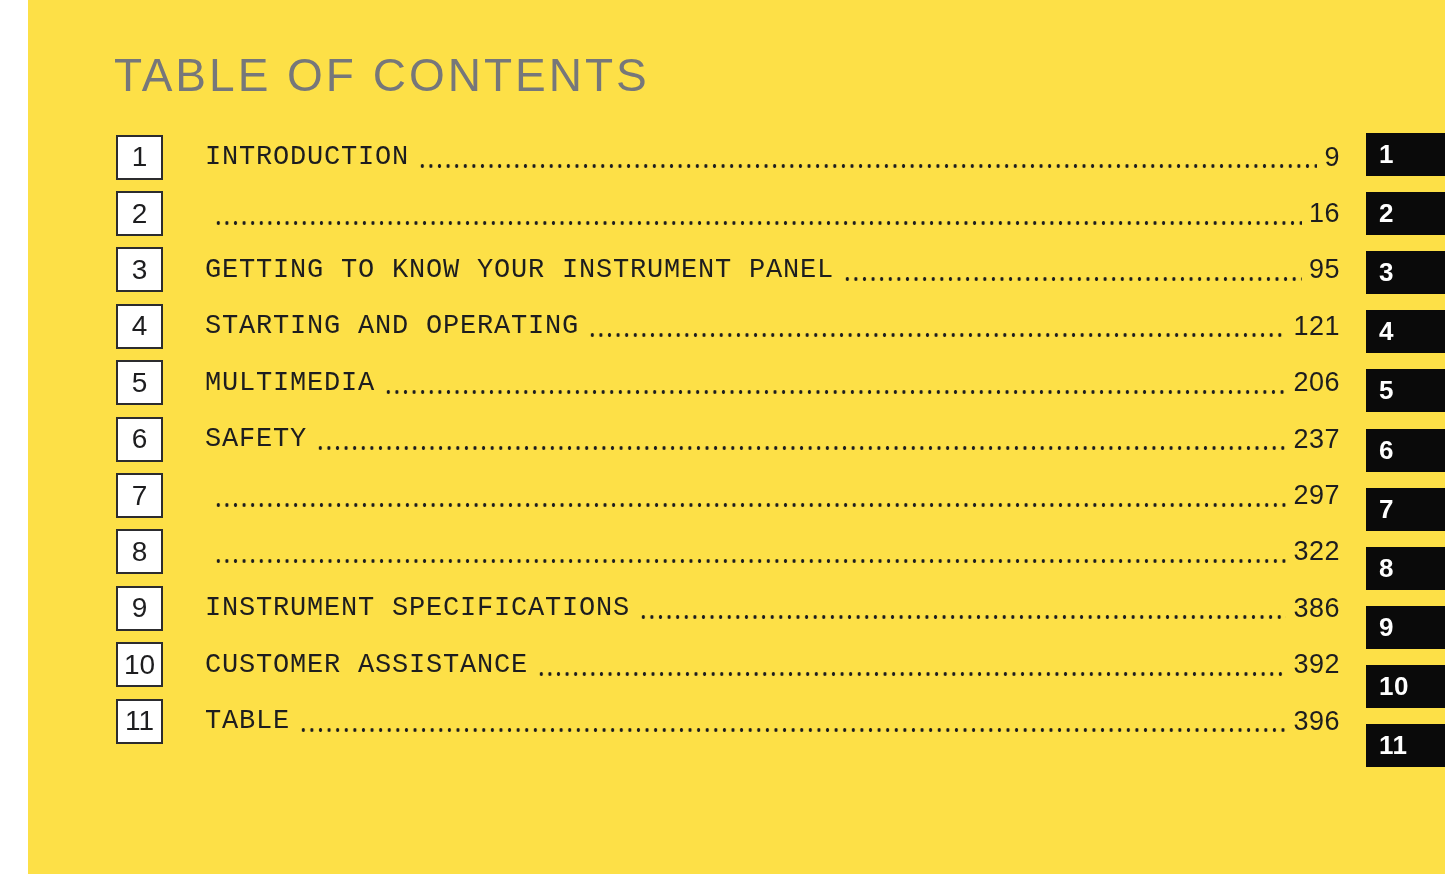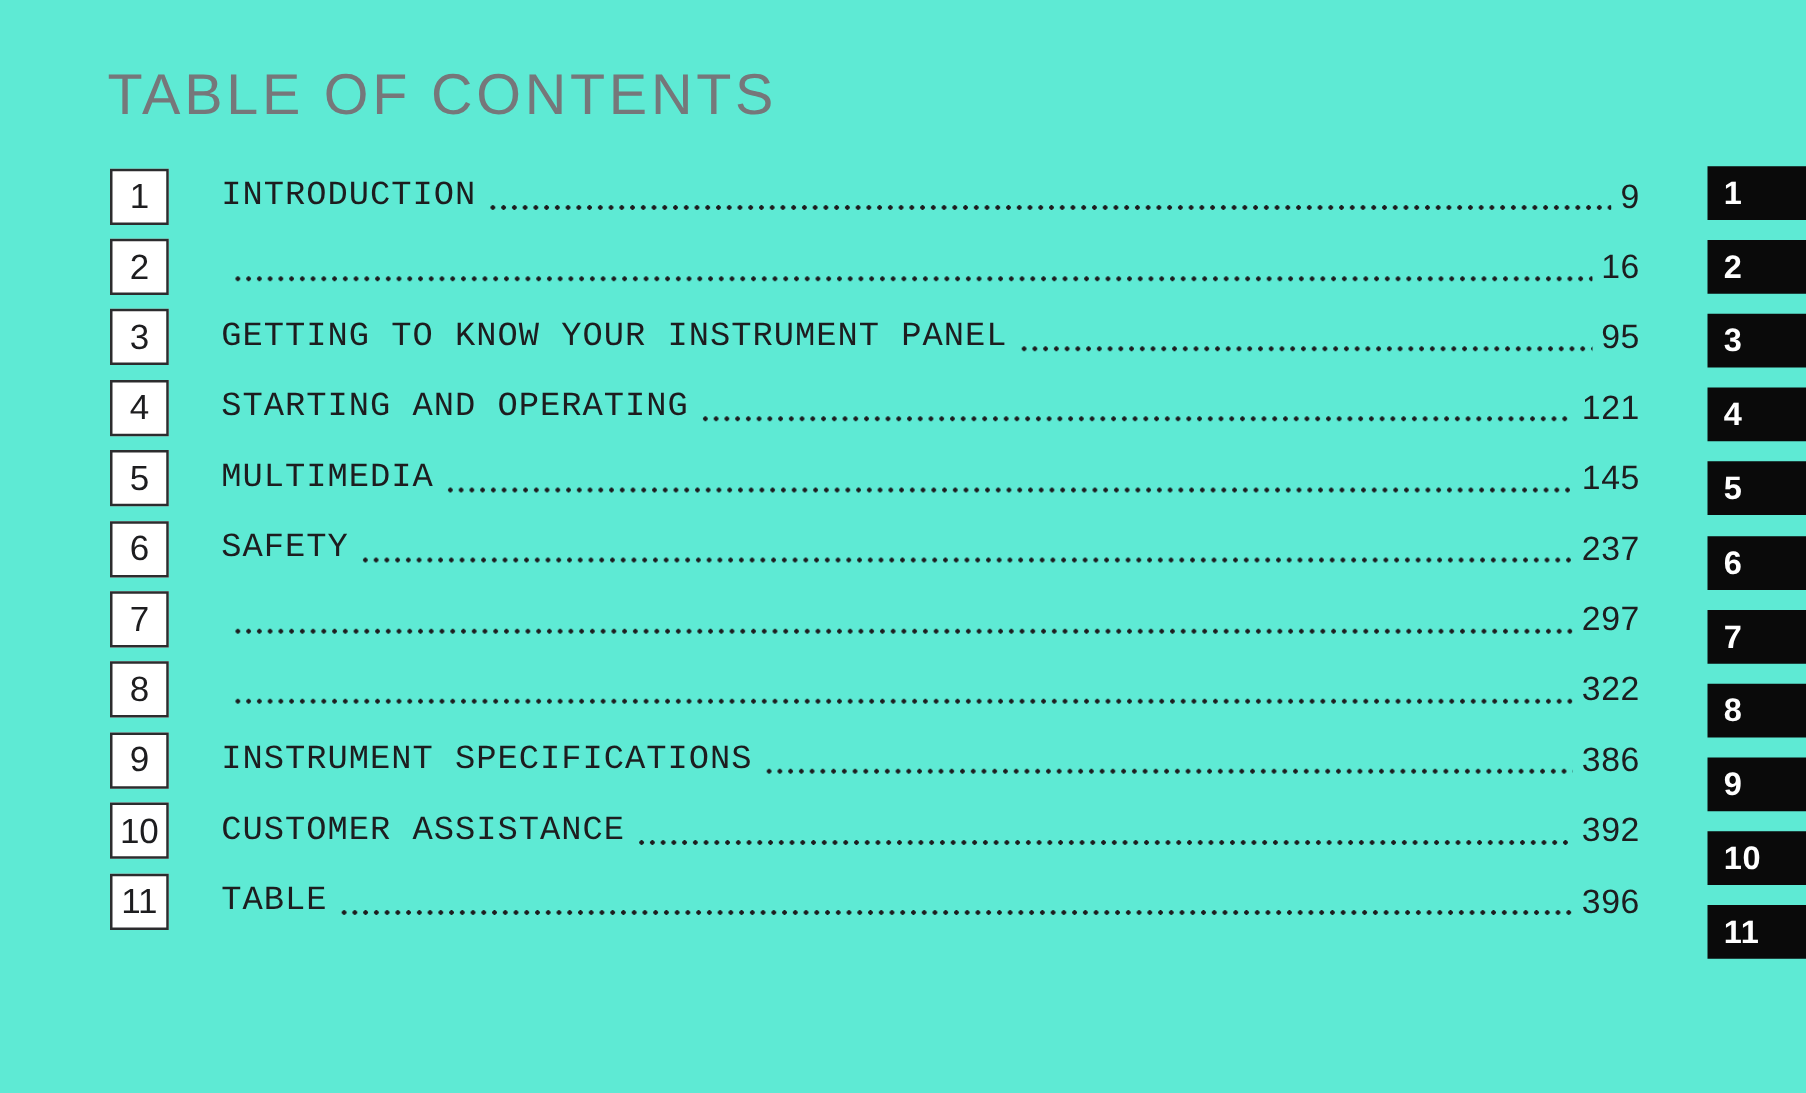--- a/index.html
+++ b/index.html
@@ -7,21 +7,22 @@
   body {
     font-family: "Liberation Sans", sans-serif;
     width: 1445px;
     height: 874px;
     position: relative;
     overflow: hidden;
   }
   .page {
     position: absolute;
     inset: 0;
-    background: #5eead4;
+    background: #fde047;
+    margin-left: 28px;
   }
   .page-title {
     position: absolute;
     left: 86px;
     top: 48px;
     font-size: 46px;
     font-weight: 300;
     letter-spacing: 3px;
     color: #76777a;
     white-space: nowrap;
@@ -133,21 +134,21 @@
         <div class="chapter-title">STARTING AND OPERATING</div>
         <div class="dot-leader"></div>
         <div class="pagenum">121</div>
       </div>
       <div class="toc-row" style="--i: 4;">
         <div class="numbox">
           <span>5</span>
         </div>
         <div class="chapter-title">MULTIMEDIA</div>
         <div class="dot-leader"></div>
-        <div class="pagenum">145</div>
+        <div class="pagenum">206</div>
       </div>
       <div class="toc-row" style="--i: 5;">
         <div class="numbox">
           <span>6</span>
         </div>
         <div class="chapter-title">SAFETY</div>
         <div class="dot-leader"></div>
         <div class="pagenum">237</div>
       </div>
       <div class="toc-row" style="--i: 6;">

